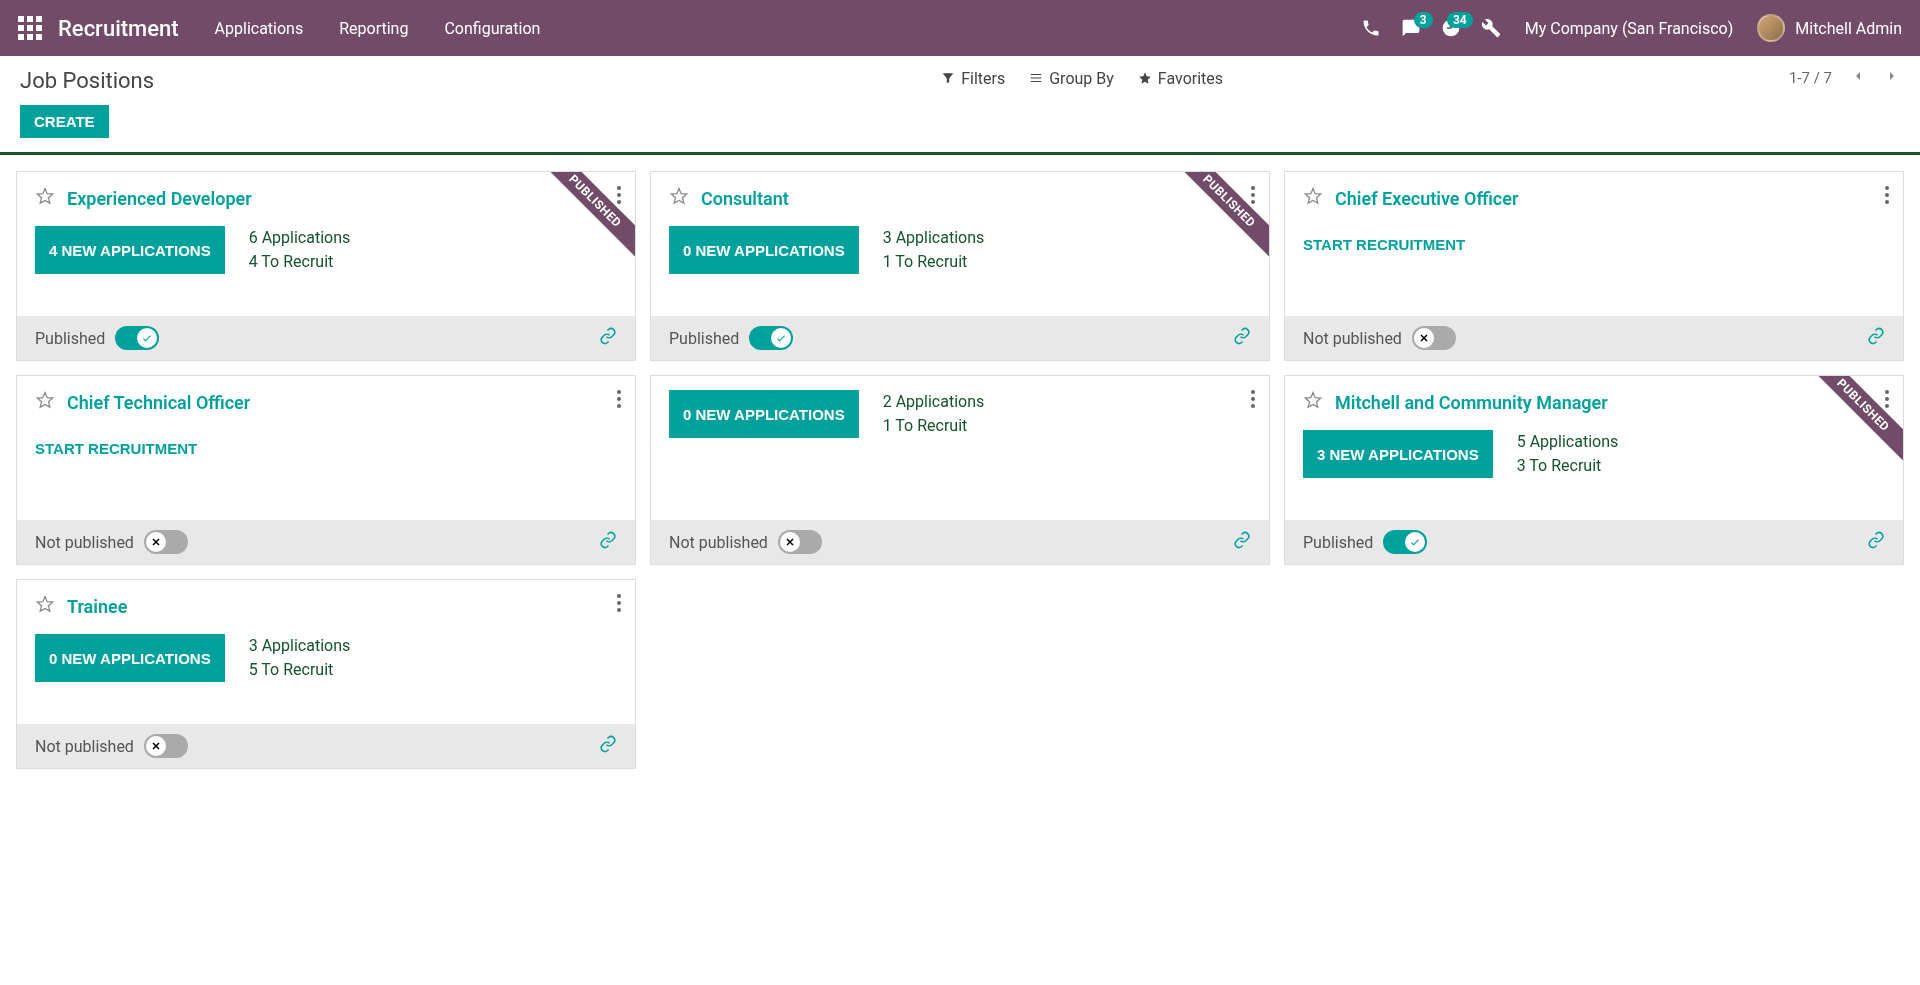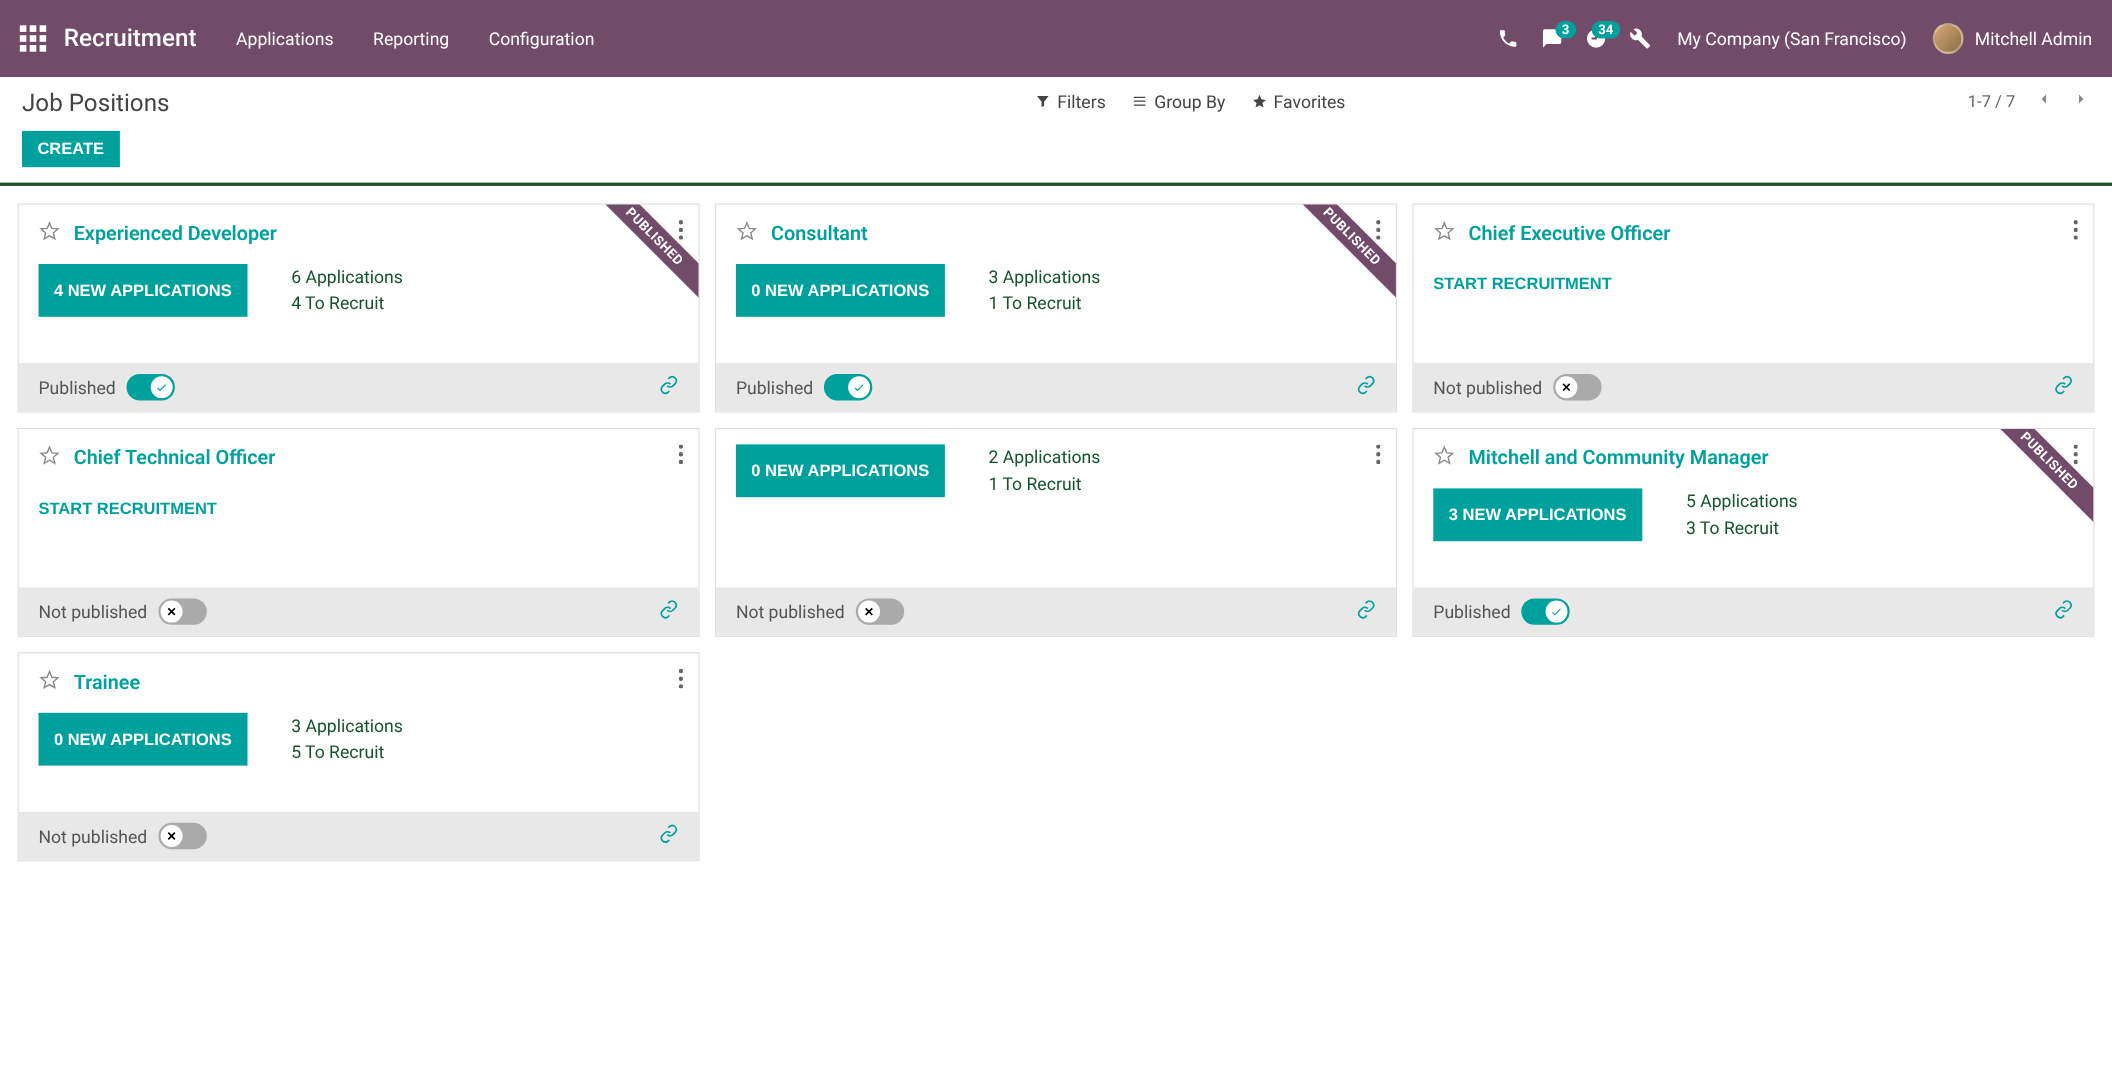--- a/index.html
+++ b/index.html
@@ -1,19 +1,19 @@
 <!DOCTYPE html>
 <html><head>
 <meta charset="utf-8">
 <style>
 * { margin: 0; padding: 0; box-sizing: border-box; }
 body { font-family: -apple-system, BlinkMacSystemFont, "Segoe UI", Roboto, sans-serif; background: #fff; }
 
 
-.topnav { background: #714B67; color: #fff; display: flex; align-items: center; height: 70px; padding: 0 18px; }
+.topnav { background: #714B67; color: #fff; display: flex; align-items: center; height: 56px; padding: 0 18px; }
 .apps-icon { display: grid; grid-template-columns: repeat(3, 6px); grid-template-rows: repeat(3, 6px); gap: 3px; margin-right: 16px; cursor: pointer; }
 .apps-icon span { background: #fff; width: 6px; height: 6px; }
 .brand { font-size: 22px; font-weight: 500; margin-right: 36px; }
 .nav-link { color: #fff; text-decoration: none; font-size: 16px; margin-right: 36px; cursor: pointer; }
 .nav-spacer { flex: 1; }
 .nav-icon { margin-left: 20px; cursor: pointer; display: flex; align-items: center; position: relative; }
 .nav-icon svg { fill: #fff; width: 20px; height: 20px; }
 .badge { position: absolute; top: -6px; right: -12px; background: #00A09D; color: #fff; font-size: 12px; font-weight: 700; padding: 1px 6px; border-radius: 10px; }
 .company-name { margin-left: 24px; font-size: 16px; cursor: pointer; }
 .user-block { display: flex; align-items: center; margin-left: 24px; cursor: pointer; }
@@ -43,21 +43,21 @@
 
 .kanban { padding: 16px; display: grid; grid-template-columns: repeat(3, 1fr); gap: 14px; }
 .card { border: 1px solid #ddd; background: #fff; position: relative; display: flex; flex-direction: column; min-height: 190px; overflow: hidden; }
 .card-body { padding: 14px 18px; flex: 1; position: relative; }
 .card-head { display: flex; align-items: center; gap: 12px; margin-bottom: 16px; }
 .star { cursor: pointer; }
 .star svg { width: 20px; height: 20px; fill: none; stroke: #888; stroke-width: 1.5; }
 .card-title { color: #00A09D; font-size: 18px; font-weight: 600; cursor: pointer; }
 .kebab { position: absolute; top: 14px; right: 14px; cursor: pointer; }
 .kebab svg { width: 4px; height: 18px; fill: #666; }
-.card-content { display: flex; gap: 40px; }
+.card-content { display: flex; gap: 24px; }
 .btn-apps { background: #00A09D; color: #fff; border: none; padding: 10px 14px; font-size: 15px; font-weight: 700; cursor: pointer; white-space: nowrap; }
 .btn-start { background: none; color: #00A09D; border: none; padding: 10px 0; font-size: 15px; font-weight: 700; cursor: pointer; }
 .stats { color: #14532d; font-size: 16px; line-height: 1.5; }
 .ribbon { position: absolute; top: 18px; right: -36px; background: #714B67; color: #fff; font-size: 12px; font-weight: 700; padding: 4px 42px; transform: rotate(45deg); letter-spacing: 0.5px; }
 .card-footer { background: #e8e8e8; padding: 10px 18px; display: flex; align-items: center; }
 .pub-label { color: #555; font-size: 16px; margin-right: 10px; }
 .toggle { width: 44px; height: 24px; border-radius: 12px; position: relative; cursor: pointer; }
 .toggle.on { background: #00A09D; }
 .toggle.off { background: #aaa; }
 .toggle-knob { width: 20px; height: 20px; border-radius: 50%; background: #fff; position: absolute; top: 2px; display: flex; align-items: center; justify-content: center; }

